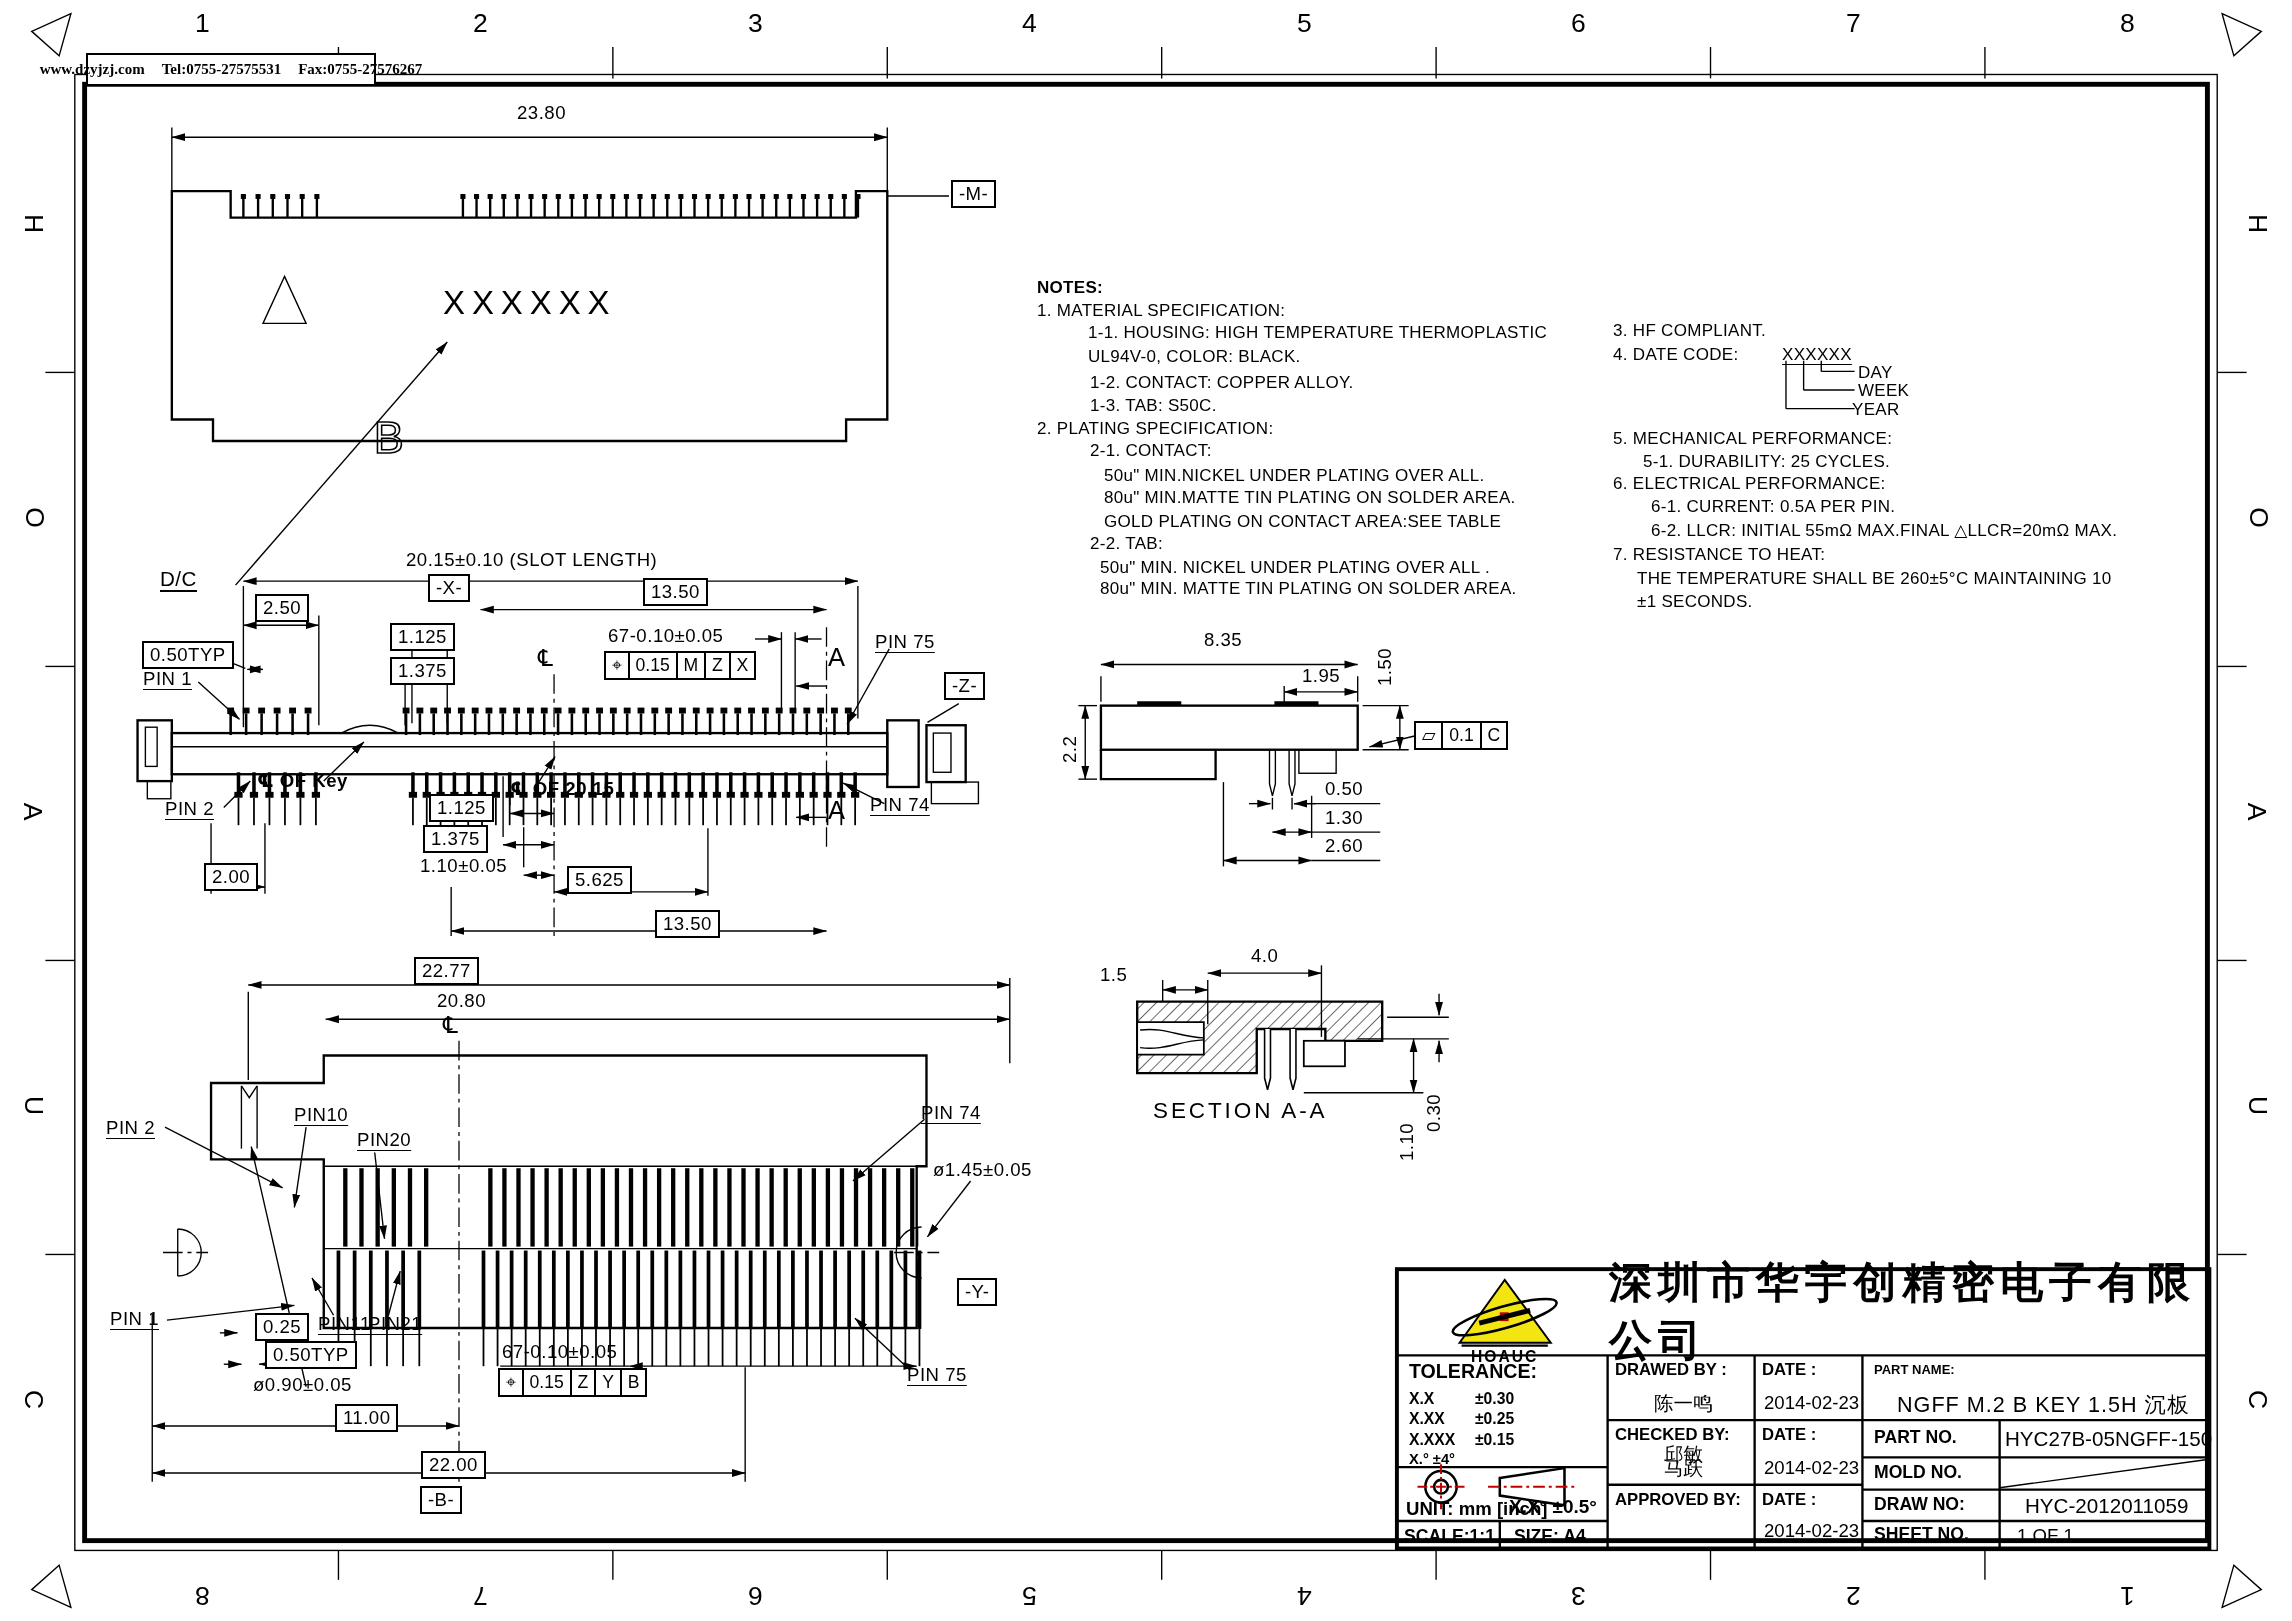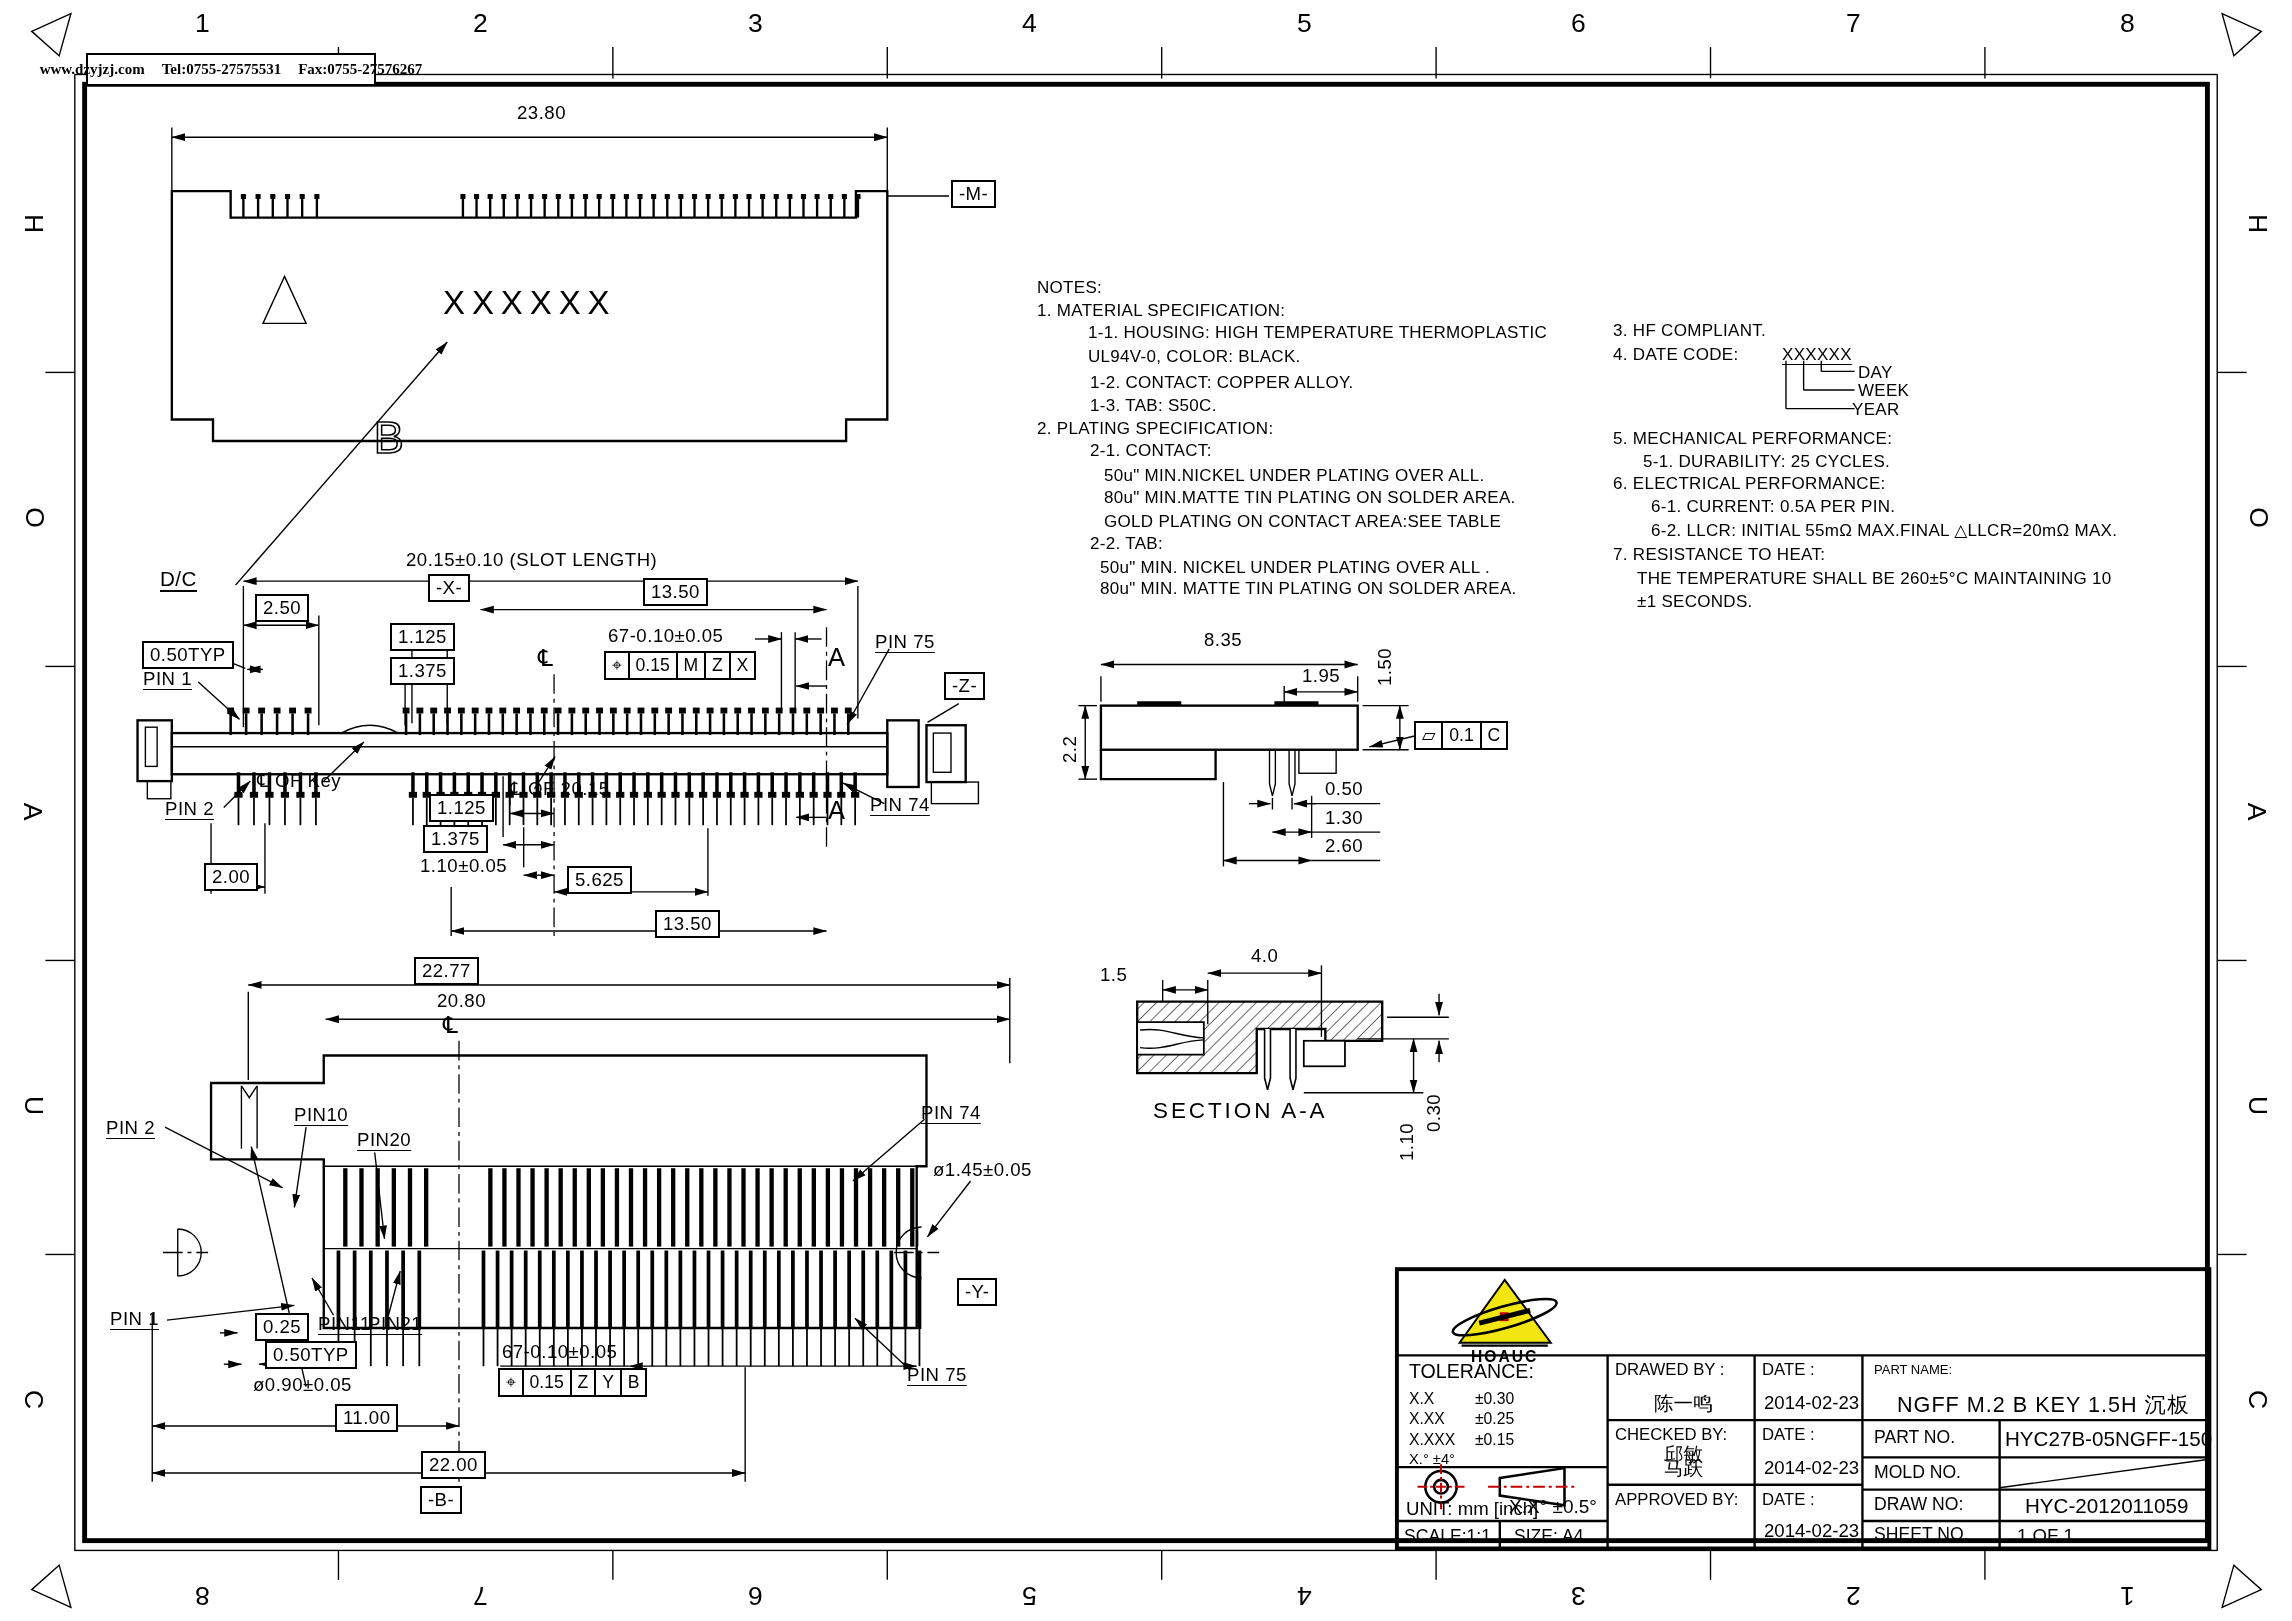--- a/index.html
+++ b/index.html
@@ -5,21 +5,21 @@
   html,body{margin:0;padding:0;background:#9a9a9a;}
   .sheet{position:relative;width:2293px;height:1621px;background:#fff;overflow:hidden;
          font-family:"Liberation Sans","DejaVu Sans",sans-serif;color:#000;}
   svg.cad{position:absolute;left:0;top:0;width:2293px;height:1621px;}
   .ol{fill:none;stroke:#000;stroke-width:2.4;stroke-linejoin:miter;}
   .th{stroke-width:1.4;}
   .cl{stroke:#000;stroke-width:1.3;fill:none;stroke-dasharray:20 5 4 5;}
   .dm{stroke:#000;stroke-width:1.4;fill:none;}
   .hv{stroke:#000;stroke-width:5;fill:none;}
   .lbl{position:absolute;white-space:nowrap;font-size:18.6px;letter-spacing:0.5px;line-height:1.15;background:transparent;}
-  .b{font-weight:normal;}
+  .b{font-weight:bold;}
   .dbox{border:2px solid #000;background:#fff;padding:0 5.9px;font-size:18.6px;line-height:23.5px;}
   .un{text-decoration:underline;text-underline-offset:3.9px;}
   .rt90{transform:rotate(-90deg);transform-origin:0 0;}
   .r180{transform:rotate(180deg);transform-origin:center;}
   .r90{transform:rotate(90deg);transform-origin:center;}
   .fcf{position:absolute;display:flex;background:#fff;}
   .fcf span{display:block;border:2px solid #000;margin-left:-2px;padding:0 5.9px;font-size:17.6px;line-height:24.5px;}
   .fcf span:first-child{margin-left:0;}
   .note{position:absolute;white-space:nowrap;font-size:17px;letter-spacing:0.3px;}
   .zone{position:absolute;font-size:26.5px;}
@@ -831,20 +831,21 @@
 <div class="note" style="left:1852px;top:400px">YEAR</div>
 <div class="note" style="left:1613px;top:429px">5.  MECHANICAL  PERFORMANCE:</div>
 <div class="note" style="left:1643px;top:452px">5-1.  DURABILITY:  25  CYCLES.</div>
 <div class="note" style="left:1613px;top:474px">6.  ELECTRICAL  PERFORMANCE:</div>
 <div class="note" style="left:1651px;top:497px">6-1.  CURRENT:  0.5A  PER  PIN.</div>
 <div class="note" style="left:1651px;top:520px">6-2.  LLCR:  INITIAL  55mΩ  MAX.FINAL  △LLCR=20mΩ  MAX.</div>
 <div class="note" style="left:1613px;top:545px">7.  RESISTANCE  TO  HEAT:</div>
 <div class="note" style="left:1637px;top:569px">THE  TEMPERATURE  SHALL  BE  260±5°C  MAINTAINING  10</div>
 <div class="note" style="left:1637px;top:592px">±1  SECONDS.</div>
 
+<div class="company cjk">深圳市华宇创精密电子有限公司</div>
 <div class="tbt b" style="left:1409px;top:1360px;font-size:19.6px">TOLERANCE:</div>
 <div class="tbt b" style="left:1409px;top:1390px;font-size:15.7px">X.X</div>
 <div class="tbt b" style="left:1475px;top:1390px;font-size:15.7px">±0.30</div>
 <div class="tbt b" style="left:1409px;top:1410px;font-size:15.7px">X.XX</div>
 <div class="tbt b" style="left:1475px;top:1410px;font-size:15.7px">±0.25</div>
 <div class="tbt b" style="left:1409px;top:1431px;font-size:15.7px">X.XXX</div>
 <div class="tbt b" style="left:1475px;top:1431px;font-size:15.7px">±0.15</div>
 <div class="tbt b" style="left:1409px;top:1451px;font-size:14.7px">X.°  ±4°</div>
 <div class="tbt b" style="left:1509px;top:1496px;font-size:19px">X.X°  ±0.5°</div>
 <div class="tbt b" style="left:1406px;top:1498px;font-size:18.6px">UNIT:  mm  [inch]</div>

